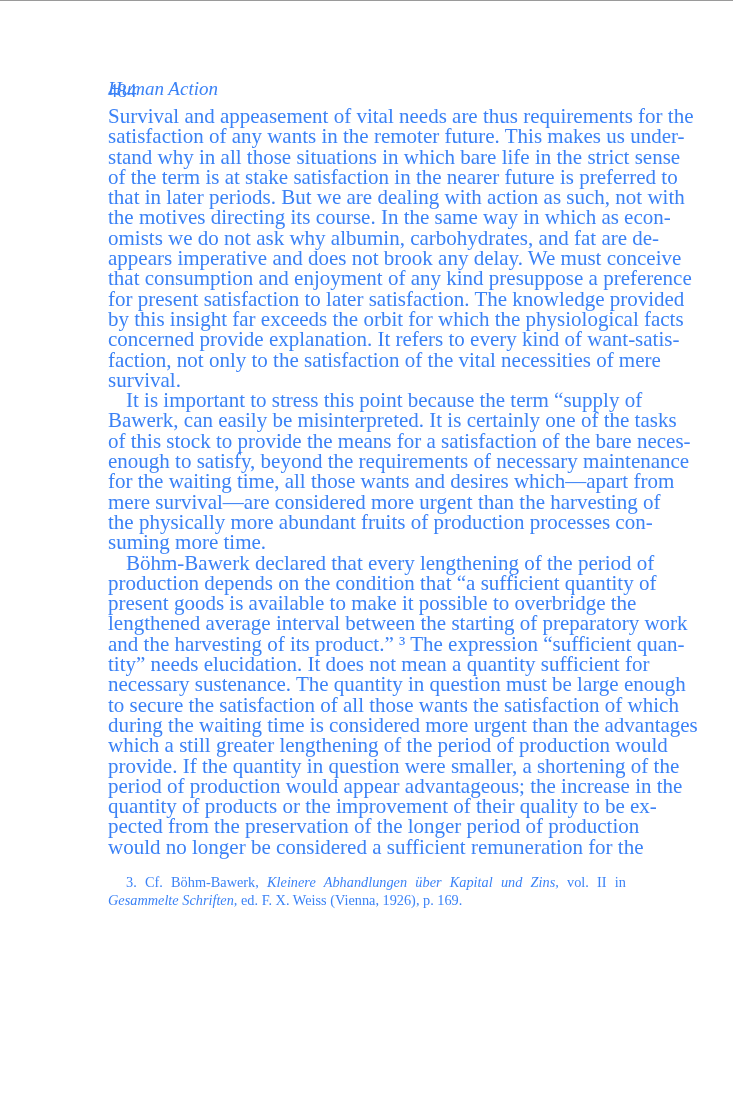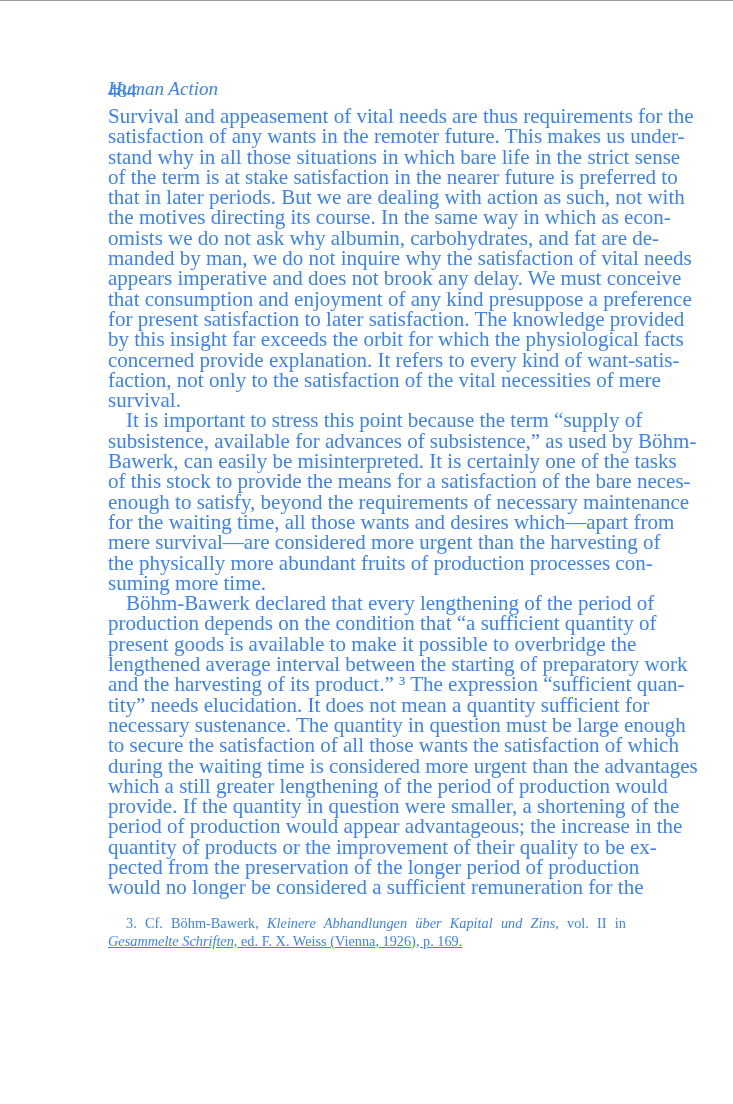--- a/index.html
+++ b/index.html
@@ -12,21 +12,21 @@
     }
     .header { position: relative; height: 28px; }
     .pagenum { position: absolute; left: 0; top: 2px; font-size: 19px; }
     .runhead { position: absolute; left: 0; right: 0; top: 0; text-align: left; font-style: italic; font-size: 19px; }
     .para { font-size: 21px; line-height: 20.3px; text-align: justify; margin: 0; font-family: Liberation Serif, serif; }
     .para .line { display: block; text-align: justify; text-align-last: justify; white-space: nowrap; }
     .para .line.last { text-align-last: left; }
     .indent { padding-left: 18px; }
     .fn { margin-top: 16px; font-size: 14.3px; line-height: 18px; }
     .fn .line { display: block; text-align: justify; text-align-last: justify; white-space: nowrap; }
-    .fn .line.last { text-align-last: left; text-decoration: underline; }
+    .fn .line.last { text-align-last: left; }
     .fn .indent { padding-left: 18px; }
   </style>
 </head>
 <body>
 
 <div class="topline"></div>
 
 <div class="page">
   <div class="header">
     <span class="pagenum">484</span>
@@ -35,32 +35,30 @@
 
   <div id="body-text">
       <p class="para">
         <span class="line">Survival and appeasement of vital needs are thus requirements for the</span>
         <span class="line">satisfaction of any wants in the remoter future. This makes us under-</span>
         <span class="line">stand why in all those situations in which bare life in the strict sense</span>
         <span class="line">of the term is at stake satisfaction in the nearer future is preferred to</span>
         <span class="line">that in later periods. But we are dealing with action as such, not with</span>
         <span class="line">the motives directing its course. In the same way in which as econ-</span>
         <span class="line">omists we do not ask why albumin, carbohydrates, and fat are de-</span>
-        <span class="line">manded by man, we do not inquire why the satisfaction of vital needs</span>
         <span class="line">appears imperative and does not brook any delay. We must conceive</span>
         <span class="line">that consumption and enjoyment of any kind presuppose a preference</span>
         <span class="line">for present satisfaction to later satisfaction. The knowledge provided</span>
         <span class="line">by this insight far exceeds the orbit for which the physiological facts</span>
         <span class="line">concerned provide explanation. It refers to every kind of want-satis-</span>
         <span class="line">faction, not only to the satisfaction of the vital necessities of mere</span>
         <span class="line last">survival.</span>
       </p>
       <p class="para">
         <span class="line indent">It is important to stress this point because the term “supply of</span>
-        <span class="line">subsistence, available for advances of subsistence,” as used by Böhm-</span>
         <span class="line">Bawerk, can easily be misinterpreted. It is certainly one of the tasks</span>
         <span class="line">of this stock to provide the means for a satisfaction of the bare neces-</span>
         <span class="line">enough to satisfy, beyond the requirements of necessary maintenance</span>
         <span class="line">for the waiting time, all those wants and desires which—apart from</span>
         <span class="line">mere survival—are considered more urgent than the harvesting of</span>
         <span class="line">the physically more abundant fruits of production processes con-</span>
         <span class="line last">suming more time.</span>
       </p>
       <p class="para">
         <span class="line indent">Böhm-Bawerk declared that every lengthening of the period of</span>

